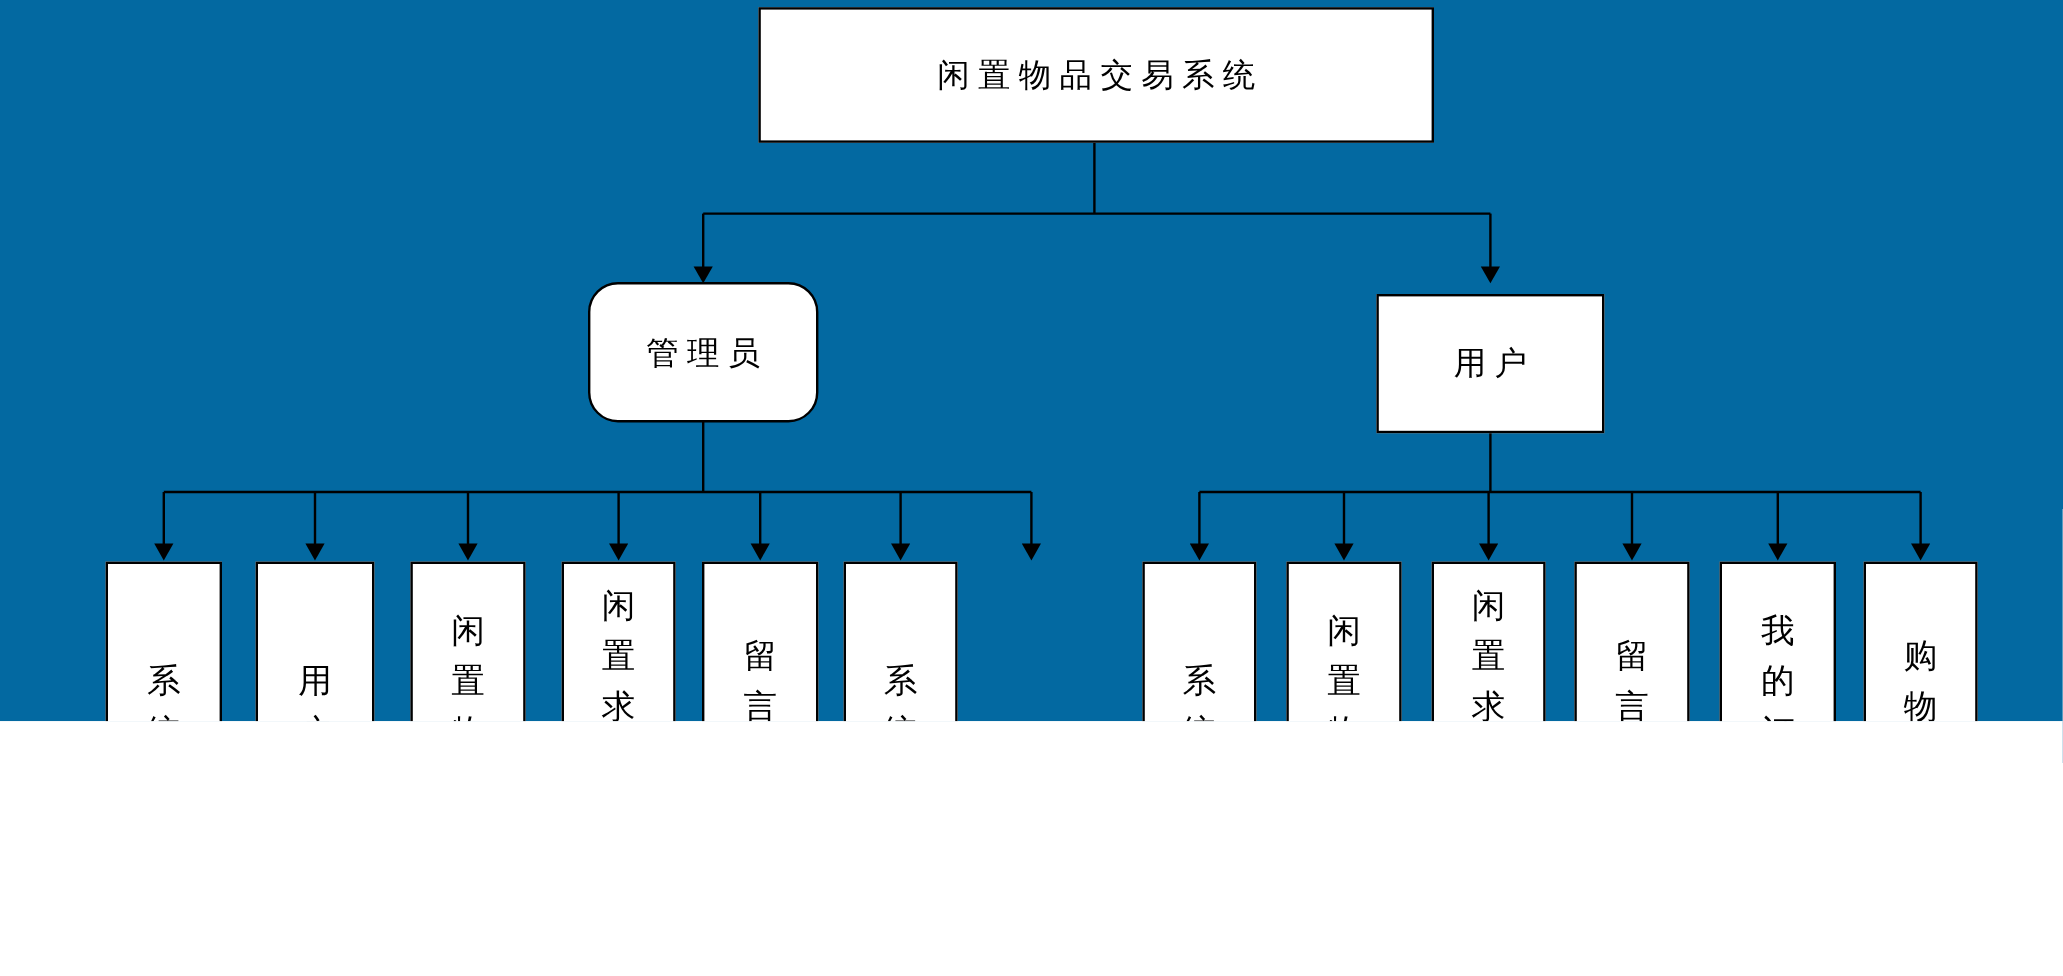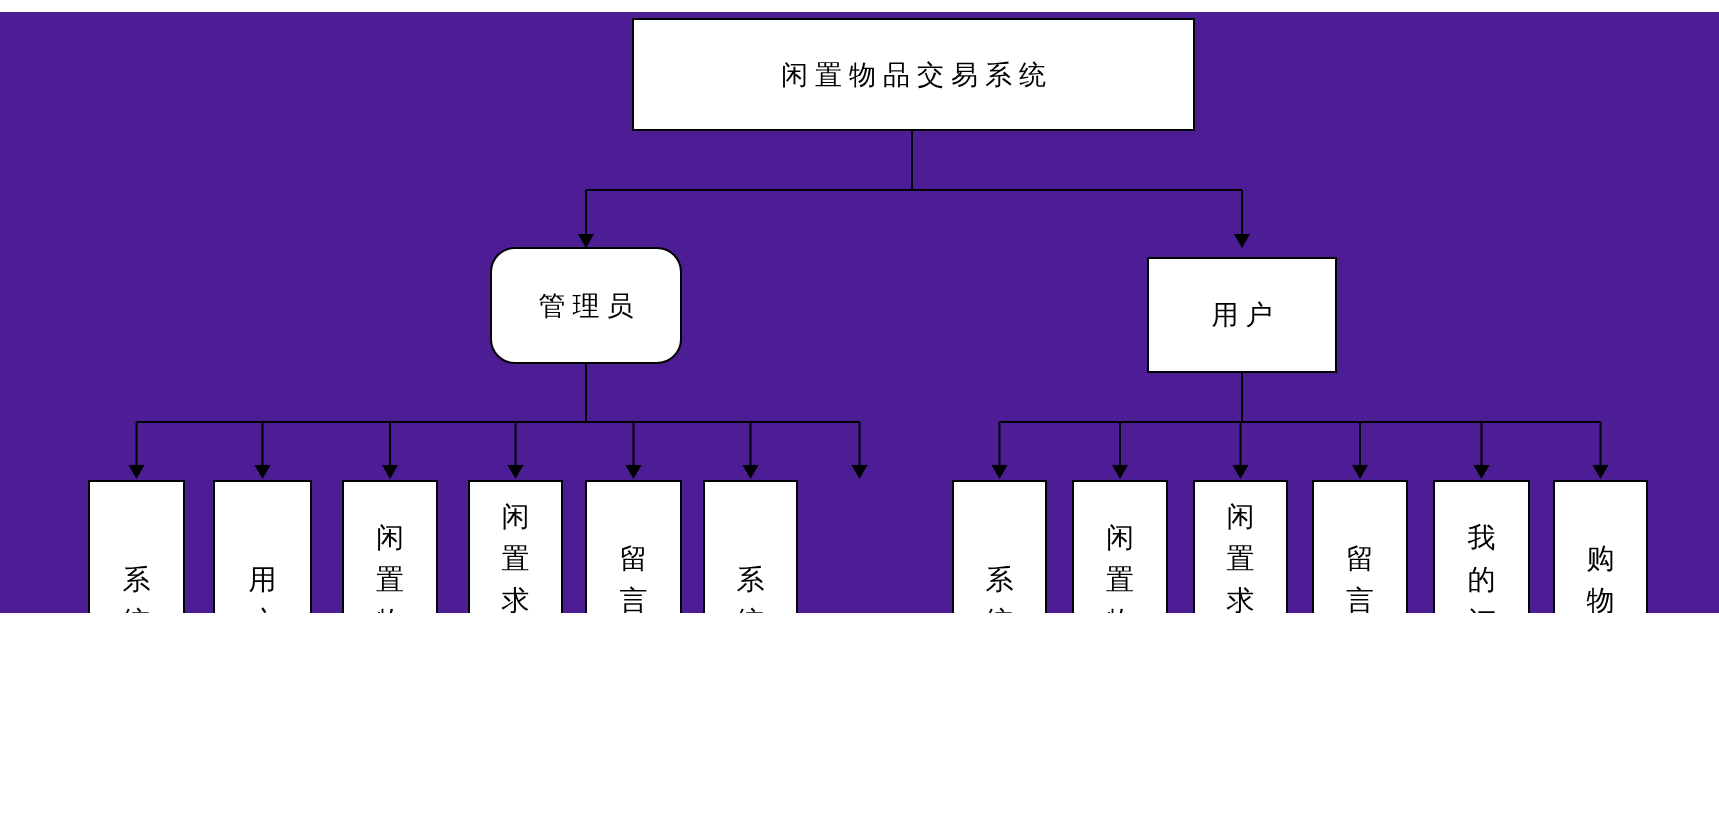--- a/index.html
+++ b/index.html
@@ -4,25 +4,24 @@
 <style>
   html, body {
     margin: 0;
     padding: 0;
     background: #ffffff;
   }
   #canvas {
     position: relative;
     width: 1719px;
     height: 601px;
-    background: #4c1d95;
+    background: #0369a1;
     font-family: "Liberation Sans", sans-serif;
     color: #000000;
     overflow: hidden;
-    margin-top: 12px;
   }
   #connectors {
     position: absolute;
     left: 0;
     top: 0;
     width: 1719px;
     height: 813px;
   }
   .box {
     position: absolute;

